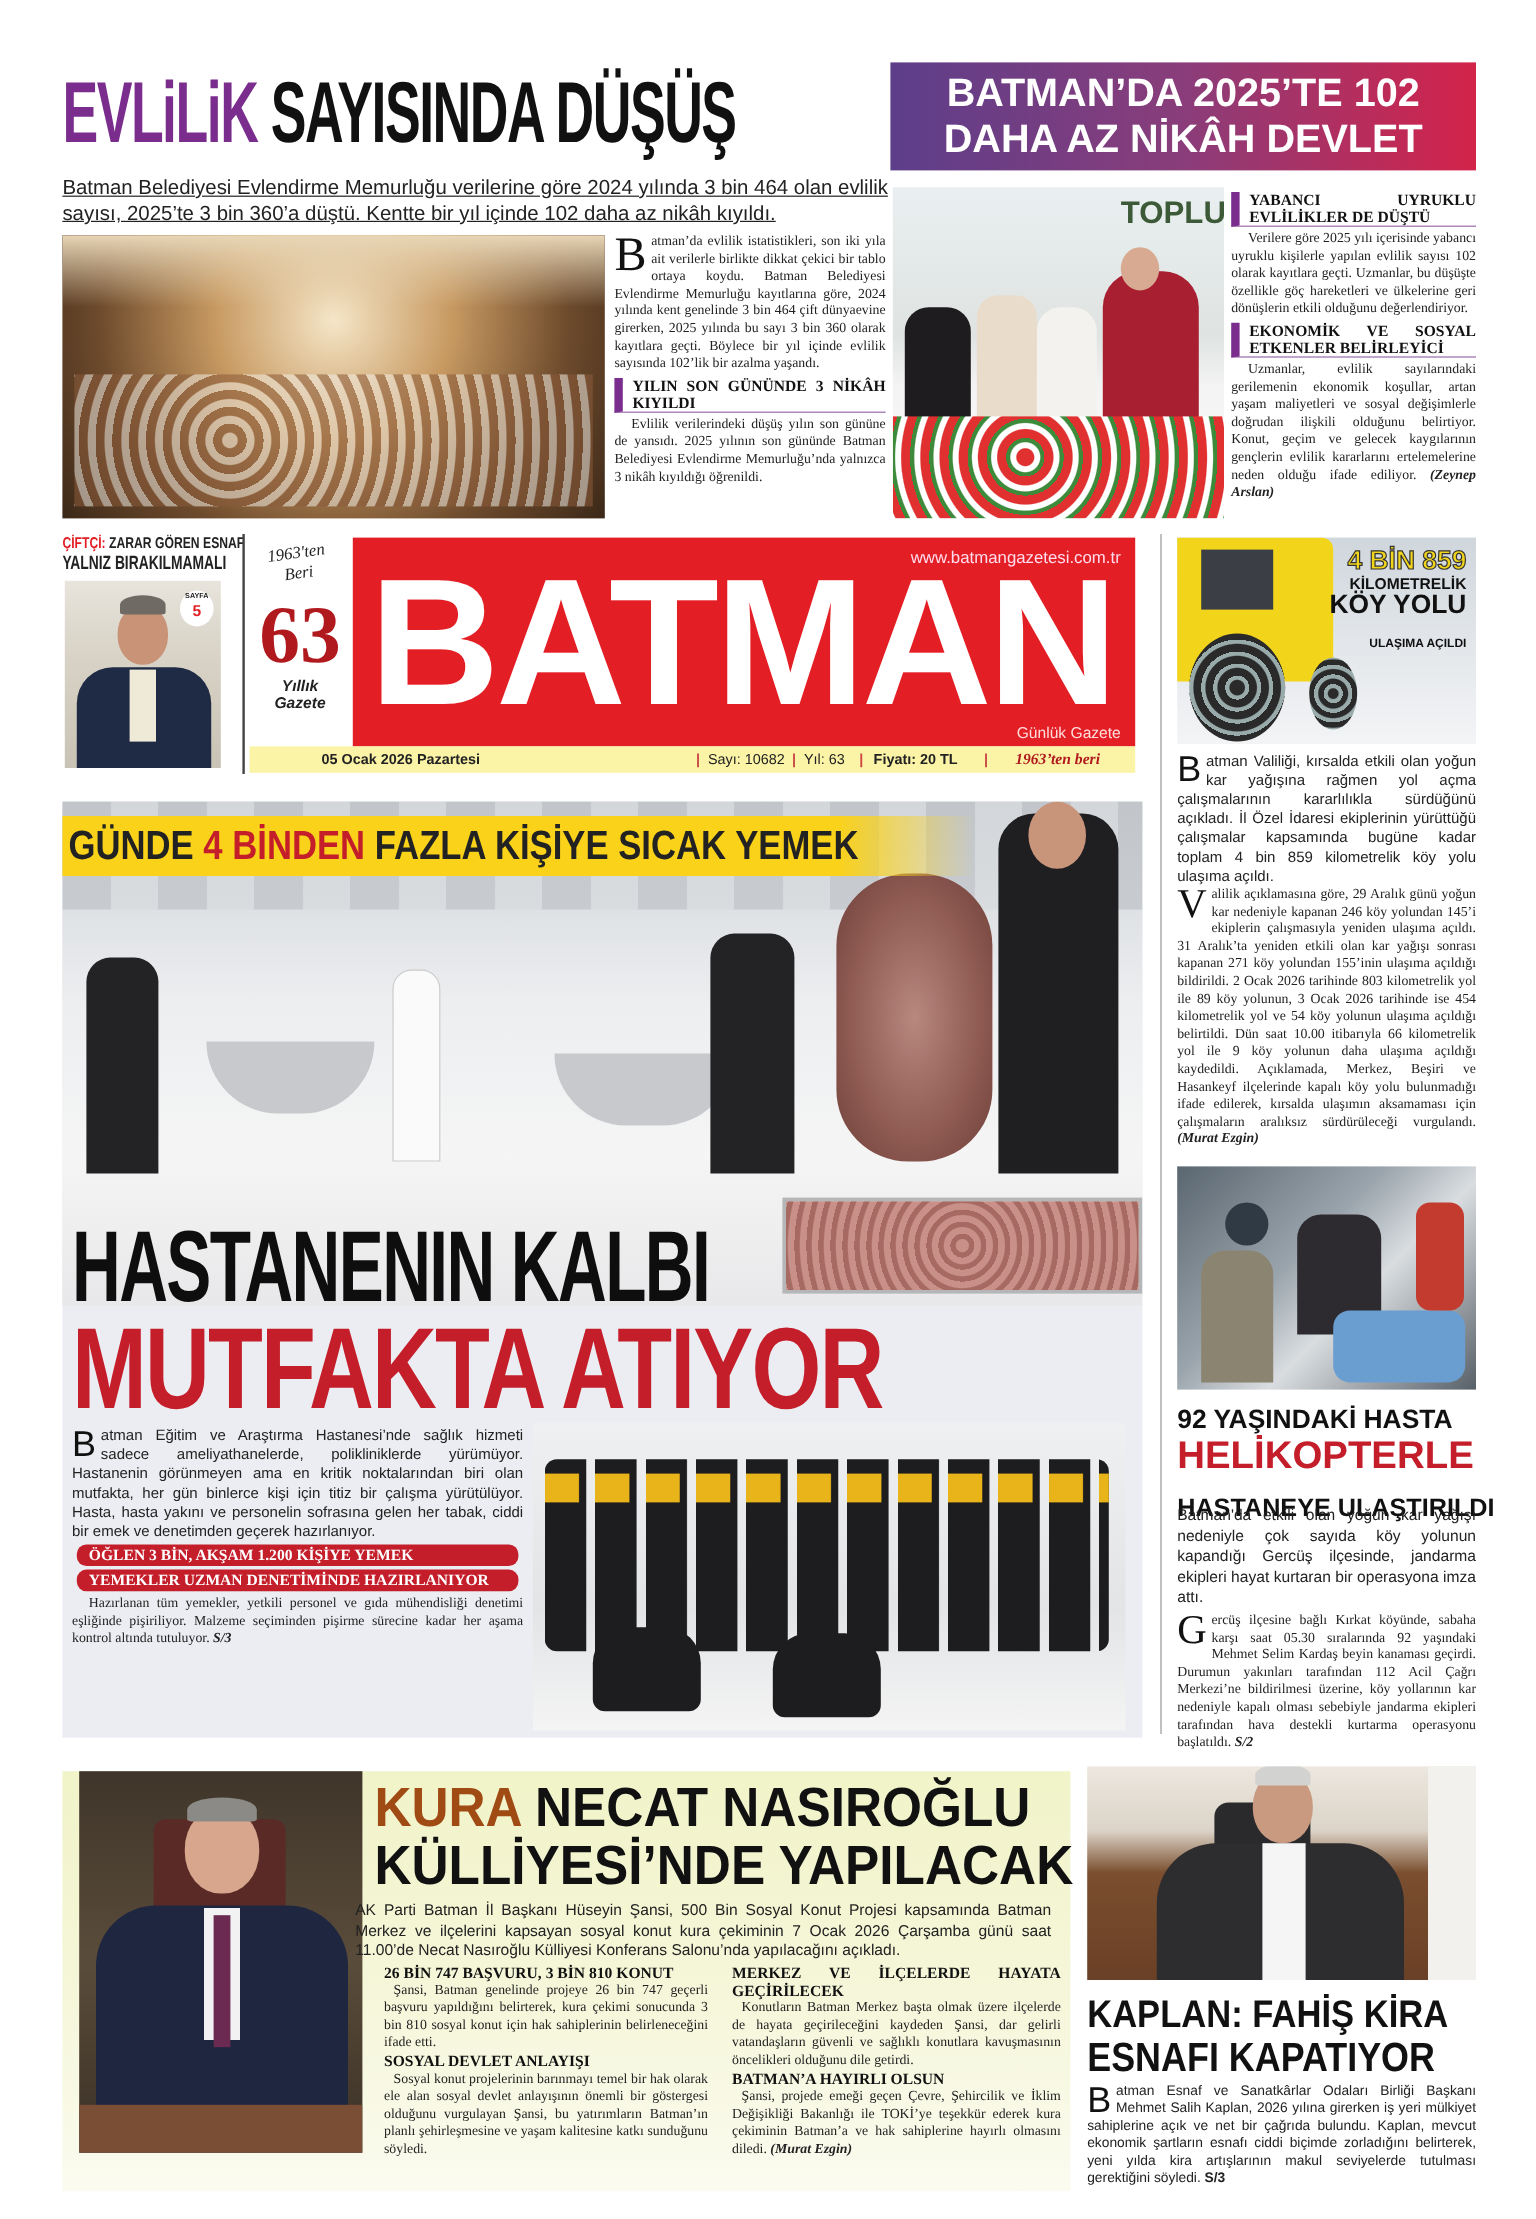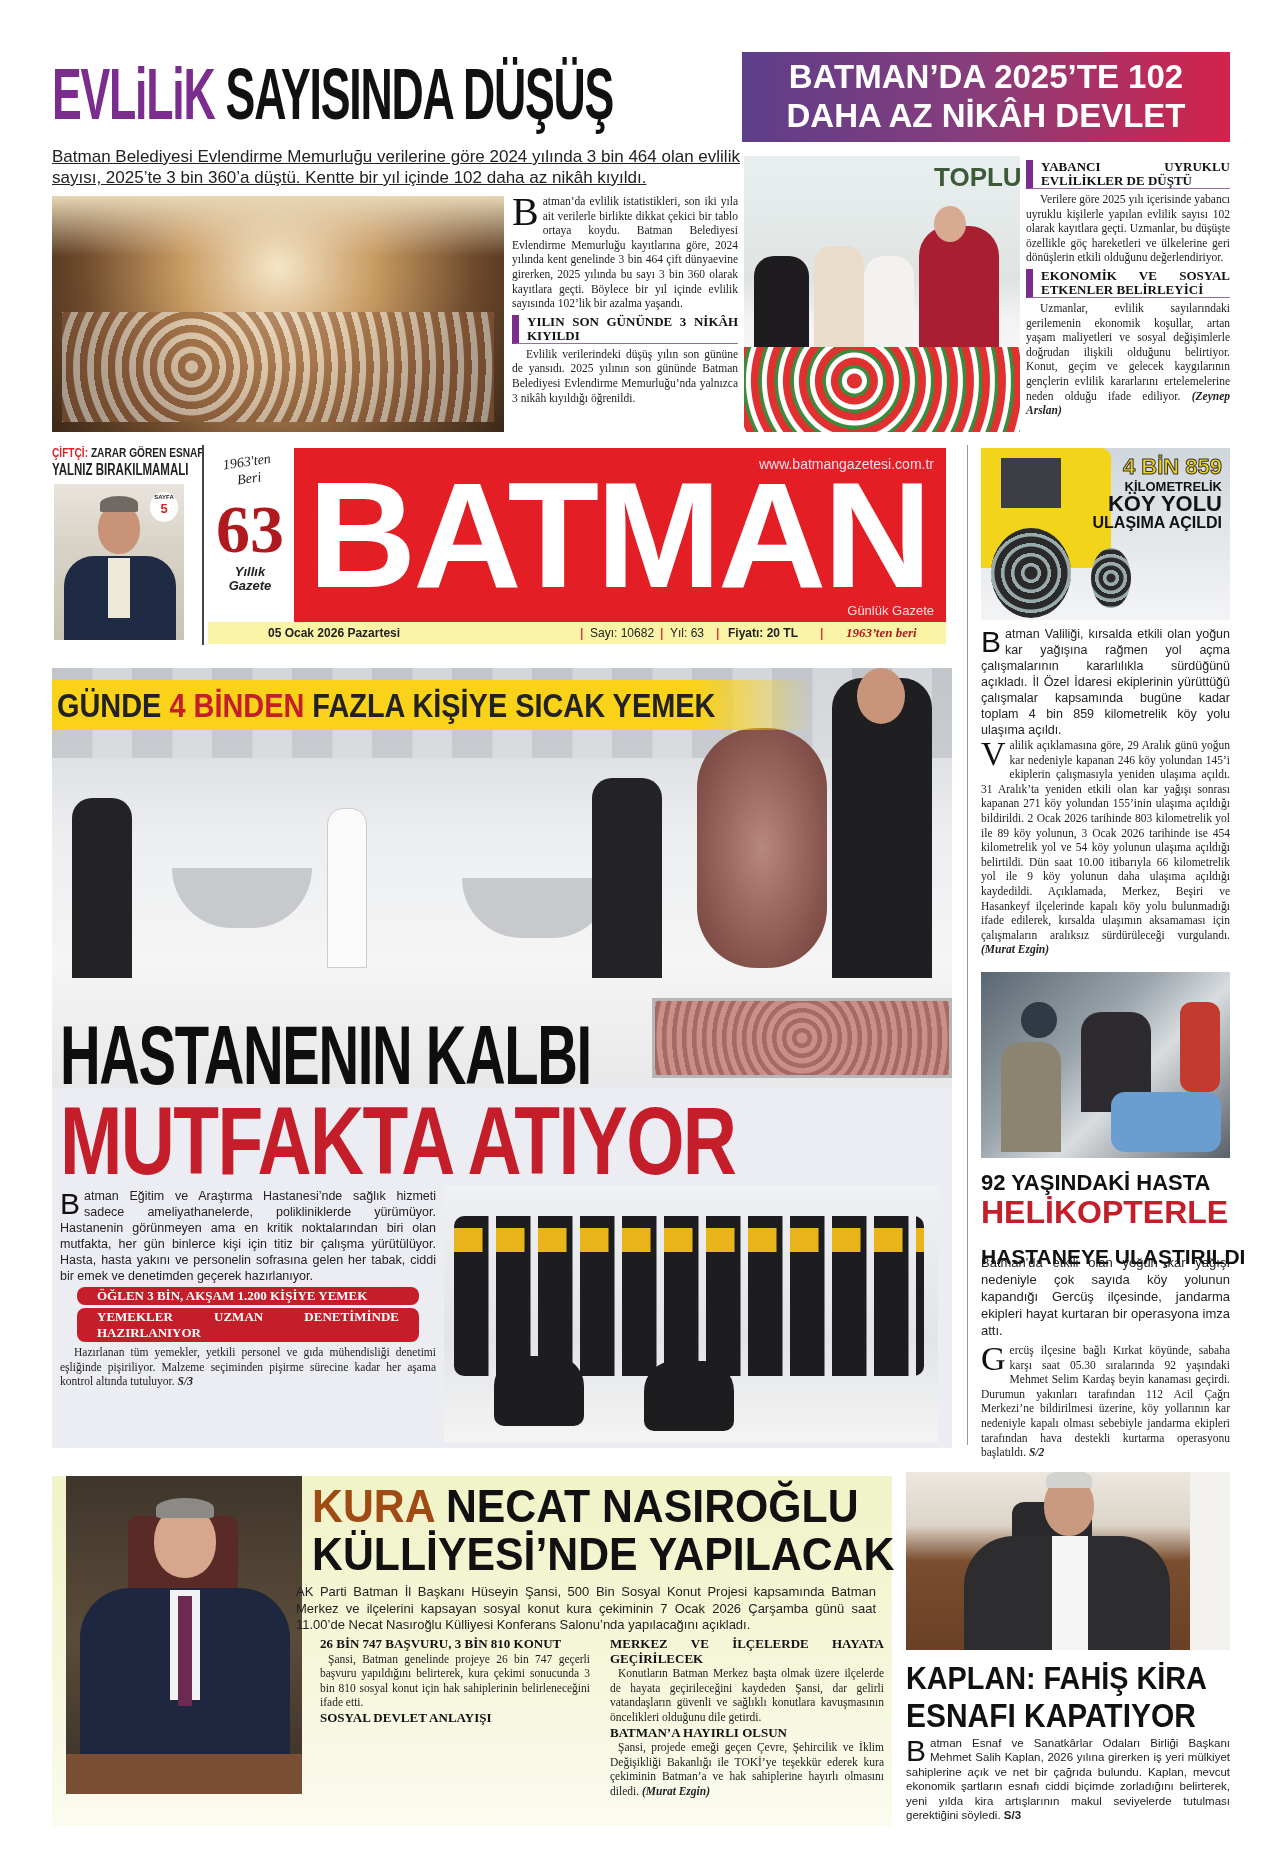--- a/index.html
+++ b/index.html
@@ -3,21 +3,21 @@
 <meta charset="utf-8">
 <style>
 *{box-sizing:border-box;margin:0;padding:0}
 body{width:1280px;height:1849px;background:#fff;position:relative;overflow:hidden;font-family:"Liberation Sans","DejaVu Sans",sans-serif;color:#222}
 .abs{position:absolute}
 .serif{font-family:"Liberation Serif","DejaVu Serif",serif}
 .j{text-align:justify;hyphens:auto}
 .photo{overflow:hidden;position:absolute}
 .dropcap{float:left;font-family:"Liberation Serif",serif;font-size:40px;line-height:32px;margin:2px 4px 0 0;color:#111}
 .subhead{font-family:"Liberation Serif",serif;font-weight:bold;font-size:13px;line-height:14px;color:#111;border-left:7px solid #7b2d8e;padding-left:8px;margin:4px 0 3px;border-bottom:1px solid #9a6aa8}
-.redbar{background:#c41e2a;color:#fff;font-family:"Liberation Serif",serif;font-weight:bold;font-size:13px;border-radius:8px;padding:1px 20px;margin:3px 17px}
+.redbar{background:#c41e2a;color:#fff;font-family:"Liberation Serif",serif;font-weight:bold;font-size:13px;border-radius:8px;padding:1px 10px;margin:3px 4px}
 .bold-sub{font-family:"Liberation Serif",serif;font-weight:bold;font-size:13px;color:#111;margin:1px 0 0}
 </style>
 </head>
 <body>
 
 <div class="abs" style="left:52px;top:48px;width:690px;height:96px;overflow:hidden;">
   <div style="font-family:'Liberation Sans',sans-serif;font-weight:bold;font-size:72px;line-height:92px;white-space:nowrap;transform:scaleX(0.62);transform-origin:left top;letter-spacing:-2px;">
     <span style="color:#7b2d8e">EVLiLiK</span>
     <span style="color:#111">SAYISINDA DÜŞÜŞ</span>
   </div>
@@ -102,21 +102,21 @@
 
 <div class="photo" style="left:981px;top:448px;width:249px;height:172px;background:linear-gradient(180deg,#cfd6dc 0%,#e6e9ec 60%,#f3f4f6 100%);">
   <div style="position:absolute;left:-10px;top:0;width:140px;height:120px;background:#f2d51a;border-radius:10px;"></div>
   <div style="position:absolute;left:20px;top:10px;width:60px;height:50px;background:#3b3f45;"></div>
   <div style="position:absolute;left:10px;top:80px;width:80px;height:90px;border-radius:50%;background:repeating-radial-gradient(circle,#2a2a2a 0 6px,#9aa 7px 10px);"></div>
   <div style="position:absolute;left:110px;top:100px;width:40px;height:60px;border-radius:50%;background:repeating-radial-gradient(circle,#2a2a2a 0 4px,#9aa 5px 8px);"></div>
   <div style="position:absolute;right:8px;top:8px;text-align:right;font-weight:bold;line-height:1;">
     <div style="font-size:22px;color:#f2d51a;-webkit-text-stroke:1px #333;">4 BİN 859</div>
     <div style="font-size:13px;color:#111;margin-top:2px;">KİLOMETRELİK</div>
     <div style="font-size:22px;color:#111;">KÖY YOLU</div>
-    <div style="font-size:16px;color:#111;">ULAŞIMA AÇILDI</div>
+    <div style="font-size:10px;color:#111;margin-top:17px;">ULAŞIMA AÇILDI</div>
   </div>
 </div>
 <div class="abs j" style="left:981px;top:626px;width:249px;">
   <div style="font-size:12.5px;line-height:16px;">
     <span class="dropcap" style="font-family:'Liberation Sans',sans-serif;font-size:30px;line-height:28px;">B</span><span>atman Valiliği, kırsalda etkili olan yoğun kar yağışına rağmen yol açma çalışmalarının kararlılıkla sürdüğünü açıkladı. İl Özel İdaresi ekiplerinin yürüttüğü çalışmalar kapsamında bugüne kadar toplam 4 bin 859 kilometrelik köy yolu ulaşıma açıldı.</span>
   </div>
   <div class="serif" style="font-size:11.5px;line-height:14.6px;clear:both;">
     <span class="dropcap" style="font-size:34px;line-height:28px;">V</span><span>alilik açıklamasına göre, 29 Aralık günü yoğun kar nedeniyle kapanan 246 köy yolundan 145’i ekiplerin çalışmasıyla yeniden ulaşıma açıldı. 31 Aralık’ta yeniden etkili olan kar yağışı sonrası kapanan 271 köy yolundan 155’inin ulaşıma açıldığı bildirildi. 2 Ocak 2026 tarihinde 803 kilometrelik yol ile 89 köy yolunun, 3 Ocak 2026 tarihinde ise 454 kilometrelik yol ve 54 köy yolunun ulaşıma açıldığı belirtildi. Dün saat 10.00 itibarıyla 66 kilometrelik yol ile 9 köy yolunun daha ulaşıma açıldığı kaydedildi. Açıklamada, Merkez, Beşiri ve Hasankeyf ilçelerinde kapalı köy yolu bulunmadığı ifade edilerek, kırsalda ulaşımın aksamaması için çalışmaların aralıksız sürdürüleceği vurgulandı.</span> <b><i>(Murat Ezgin)</i></b>
   </div>
 </div>
@@ -196,20 +196,21 @@
     <span style="color:#a04a14">KURA</span>
     <span style="color:#111">NECAT NASIROĞLU</span>
   </div>
   <div style="font-size:46px;line-height:48px;color:#111;white-space:nowrap;transform:scaleX(0.93);transform-origin:left top;">KÜLLİYESİ’NDE YAPILACAK</div>
 </div>
 <div class="abs j" style="left:296px;top:1584px;width:580px;font-size:13px;line-height:16.5px;">AK Parti Batman İl Başkanı Hüseyin Şansi, 500 Bin Sosyal Konut Projesi kapsamında Batman Merkez ve ilçelerini kapsayan sosyal konut kura çekiminin 7 Ocak 2026 Çarşamba günü saat 11.00’de Necat Nasıroğlu Külliyesi Konferans Salonu’nda yapılacağını açıkladı.</div>
 <div class="abs j serif" style="left:320px;top:1636px;width:270px;font-size:11.5px;line-height:14.6px;">
   <div class="bold-sub">26 BİN 747 BAŞVURU, 3 BİN 810 KONUT</div>
   <div style="text-indent:8px">Şansi, Batman genelinde projeye 26 bin 747 geçerli başvuru yapıldığını belirterek, kura çekimi sonucunda 3 bin 810 sosyal konut için hak sahiplerinin belirleneceğini ifade etti.</div>
   <div class="bold-sub">SOSYAL DEVLET ANLAYIŞI</div>
+  <div style="text-indent:8px">Sosyal konut projelerinin barınmayı temel bir hak olarak ele alan sosyal devlet anlayışının önemli bir göstergesi olduğunu vurgulayan Şansi, bu yatırımların Batman’ın planlı şehirleşmesine ve yaşam kalitesine katkı sunduğunu söyledi.</div>
 </div>
 <div class="abs j serif" style="left:610px;top:1636px;width:274px;font-size:11.5px;line-height:14.6px;">
   <div class="bold-sub">MERKEZ VE İLÇELERDE HAYATA GEÇİRİLECEK</div>
   <div style="text-indent:8px">Konutların Batman Merkez başta olmak üzere ilçelerde de hayata geçirileceğini kaydeden Şansi, dar gelirli vatandaşların güvenli ve sağlıklı konutlara kavuşmasının öncelikleri olduğunu dile getirdi.</div>
   <div class="bold-sub">BATMAN’A HAYIRLI OLSUN</div>
   <div style="text-indent:8px"><span>Şansi, projede emeği geçen Çevre, Şehircilik ve İklim Değişikliği Bakanlığı ile TOKİ’ye teşekkür ederek kura çekiminin Batman’a ve hak sahiplerine hayırlı olmasını diledi.</span> <b><i>(Murat Ezgin)</i></b></div>
 </div>
 
 <div class="photo" style="left:906px;top:1472px;width:324px;height:178px;background:linear-gradient(180deg,#ece7df 0%,#dcd4c8 30%,#7a4e2e 50%,#6a4026 100%);">
   <div style="position:absolute;right:0;top:0;width:40px;height:178px;background:#f3f1ee;"></div>

